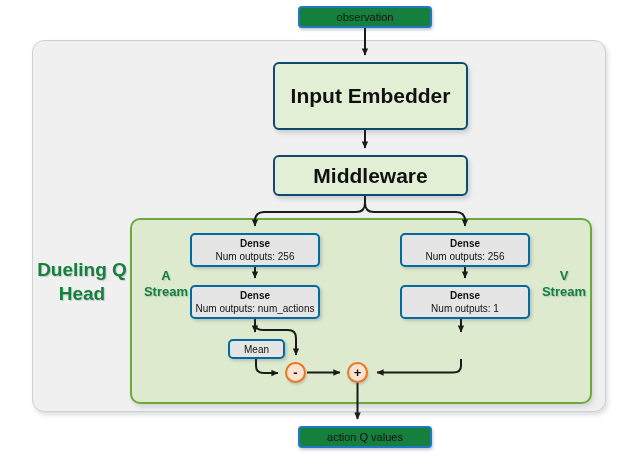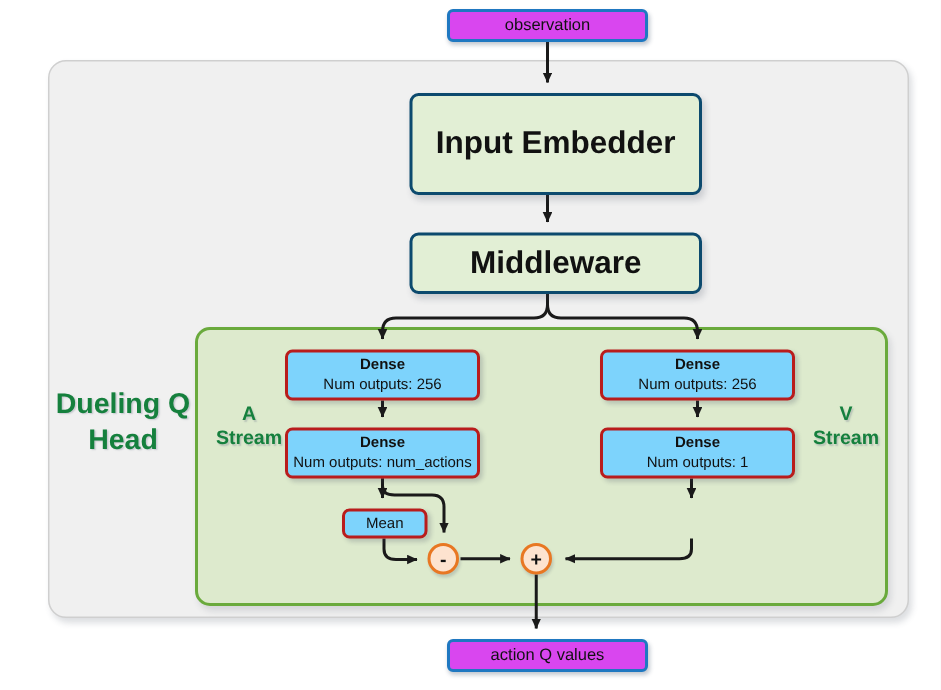--- a/index.html
+++ b/index.html
@@ -48,21 +48,21 @@
     width: 462px; height: 186px;
     background: #ddeacd;
     border: 2px solid #6aaa3c;
     border-radius: 10px;
     box-shadow: 2px 3px 4px rgba(60,70,90,0.15);
     z-index: 2;
   }
 
   
   .io-node {
-    background: #d946ef;
+    background: #15803d;
     border: 2px solid #1f78c1;
     border-radius: 4px;
     box-shadow: 1px 2px 3px rgba(40,60,90,0.28);
     font-size: 11px;
     color: #111111;
     z-index: 5;
     text-align: center;
   }
   #node-observation { left: 298px; top: 6px; width: 134px; height: 22px; }
   #node-action-q-values { left: 298px; top: 426px; width: 134px; height: 22px; }
@@ -76,22 +76,22 @@
     font-size: 21px;
     font-weight: bold;
     color: #111111;
     z-index: 5;
   }
   #node-input-embedder { left: 273px; top: 62px; width: 195px; height: 68px; }
   #node-middleware { left: 273px; top: 155px; width: 195px; height: 41px; }
 
   
   .orange-node {
-    background: #7dd3fc;
-    border: 2px solid #b91c1c;
+    background: #e5e5e5;
+    border: 2px solid #0369a1;
     border-radius: 5px;
     box-shadow: 2px 2px 3px rgba(60,70,90,0.22);
     color: #111111;
     z-index: 5;
   }
   .orange-node .title {
     font-size: 10px;
     font-weight: bold;
     line-height: 13px;
   }

